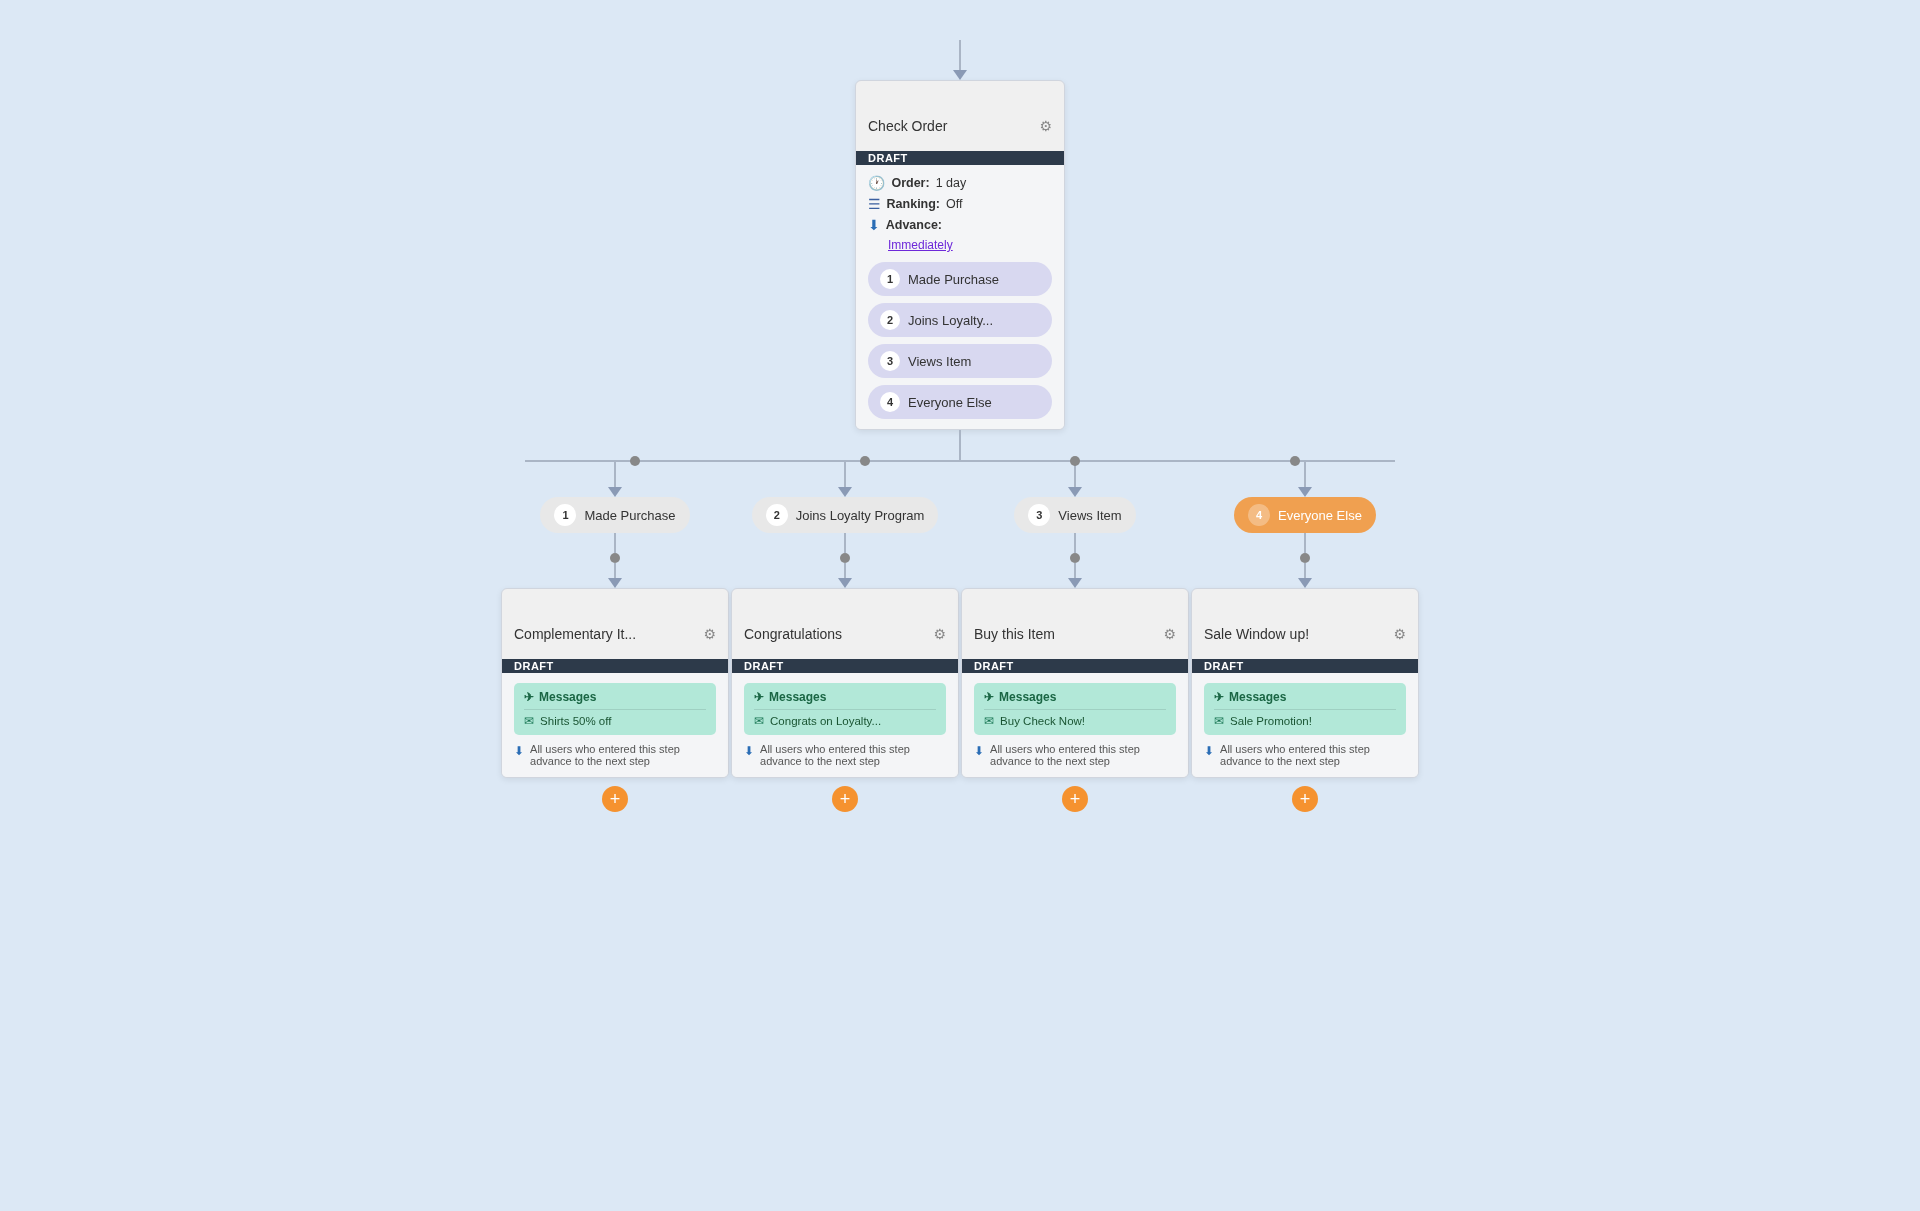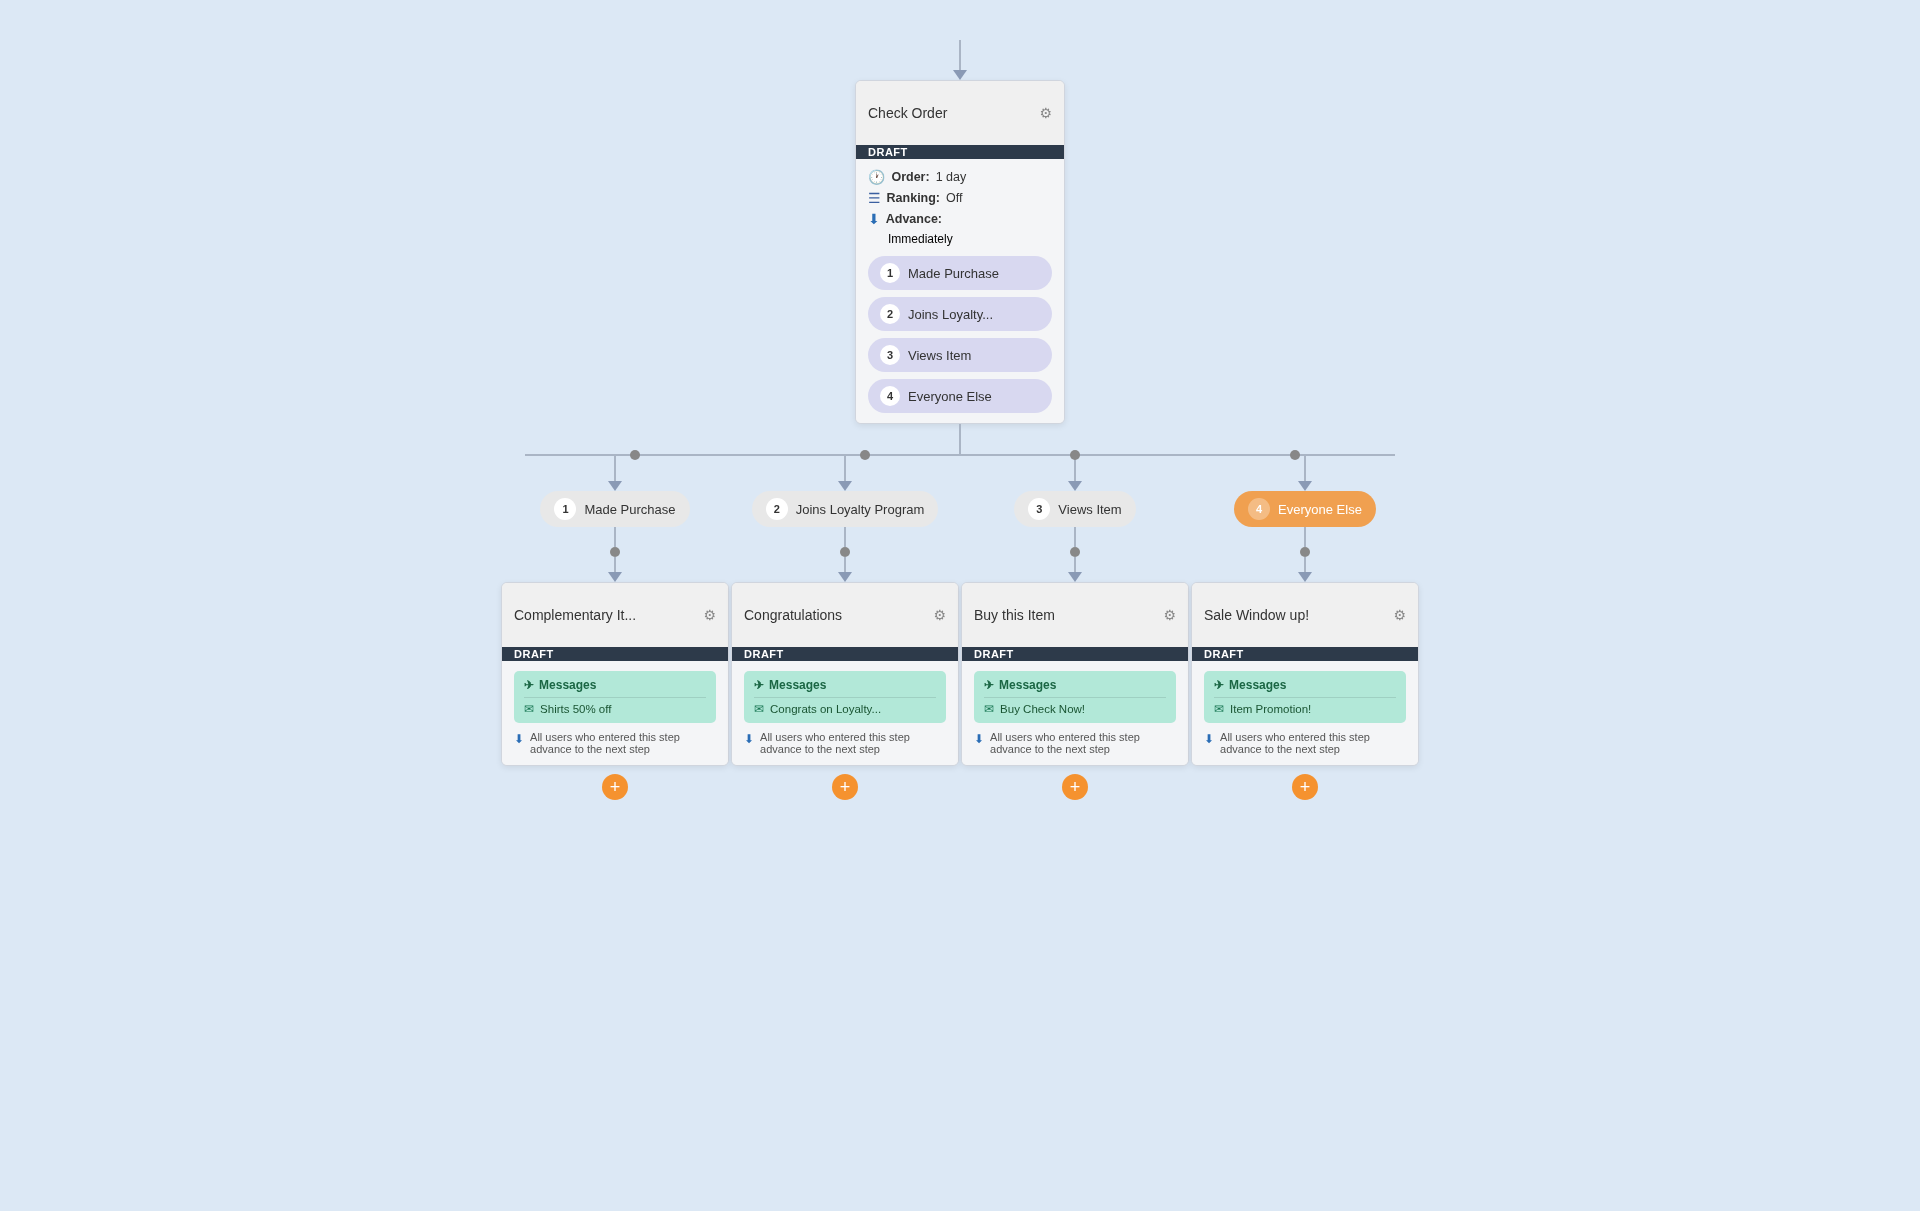--- a/index.html
+++ b/index.html
@@ -37,22 +37,23 @@
       border-radius: 6px;
       width: 210px;
       overflow: hidden;
       box-shadow: 0 2px 6px rgba(0,0,0,0.08);
     }
 
     .card-header {
       display: flex;
       justify-content: space-between;
       align-items: flex-end;
-      padding: 24px 12px;
+      padding: 17px 12px;
       background: #f0f0f0;
+      margin-top: 20px;
     }
     .card-header-title {
       font-size: 14px;
       color: #333;
       font-weight: 500;
     }
     .gear-icon { color: #888; font-size: 14px; cursor: pointer; }
 
     .card-draft-bar {
       background: #2d3a4a;
@@ -249,21 +250,21 @@
       </div>
       <div class="card-info-row">
         <span class="icon-list">☰</span>
         <span class="label">Ranking:</span>
         <span>Off</span>
       </div>
       <div class="card-info-row">
         <span class="icon-advance">⬇</span>
         <span class="label">Advance:</span>
       </div>
-      <div style="margin-left:20px;font-size:12px;color:#000000;margin-bottom:8px;">Immediately</div>
+      <div style="margin-left:20px;font-size:12px;color:#6d28d9;margin-bottom:8px;text-decoration:underline;">Immediately</div>
 
       <div class="card-options">
         <div class="option-pill">
           <span class="num">1</span>
           <span>Made Purchase</span>
         </div>
         <div class="option-pill">
           <span class="num">2</span>
           <span>Joins Loyalty...</span>
         </div>
@@ -421,21 +422,21 @@
         </div>
         <div class="card-draft-bar">DRAFT</div>
         <div class="sub-card-body">
           <div class="messages-block">
             <div class="messages-title">
               <span>✈</span>
               <strong>Messages</strong>
             </div>
             <div class="msg-row">
               <span class="envelope-icon">✉</span>
-              <span>Item Promotion!</span>
+              <span>Sale Promotion!</span>
             </div>
           </div>
           <div class="advance-row">
             <span class="advance-icon">⬇</span>
             <span>All users who entered this step advance to the next step</span>
           </div>
         </div>
       </div>
       <div class="add-button">+</div>
     </div>

